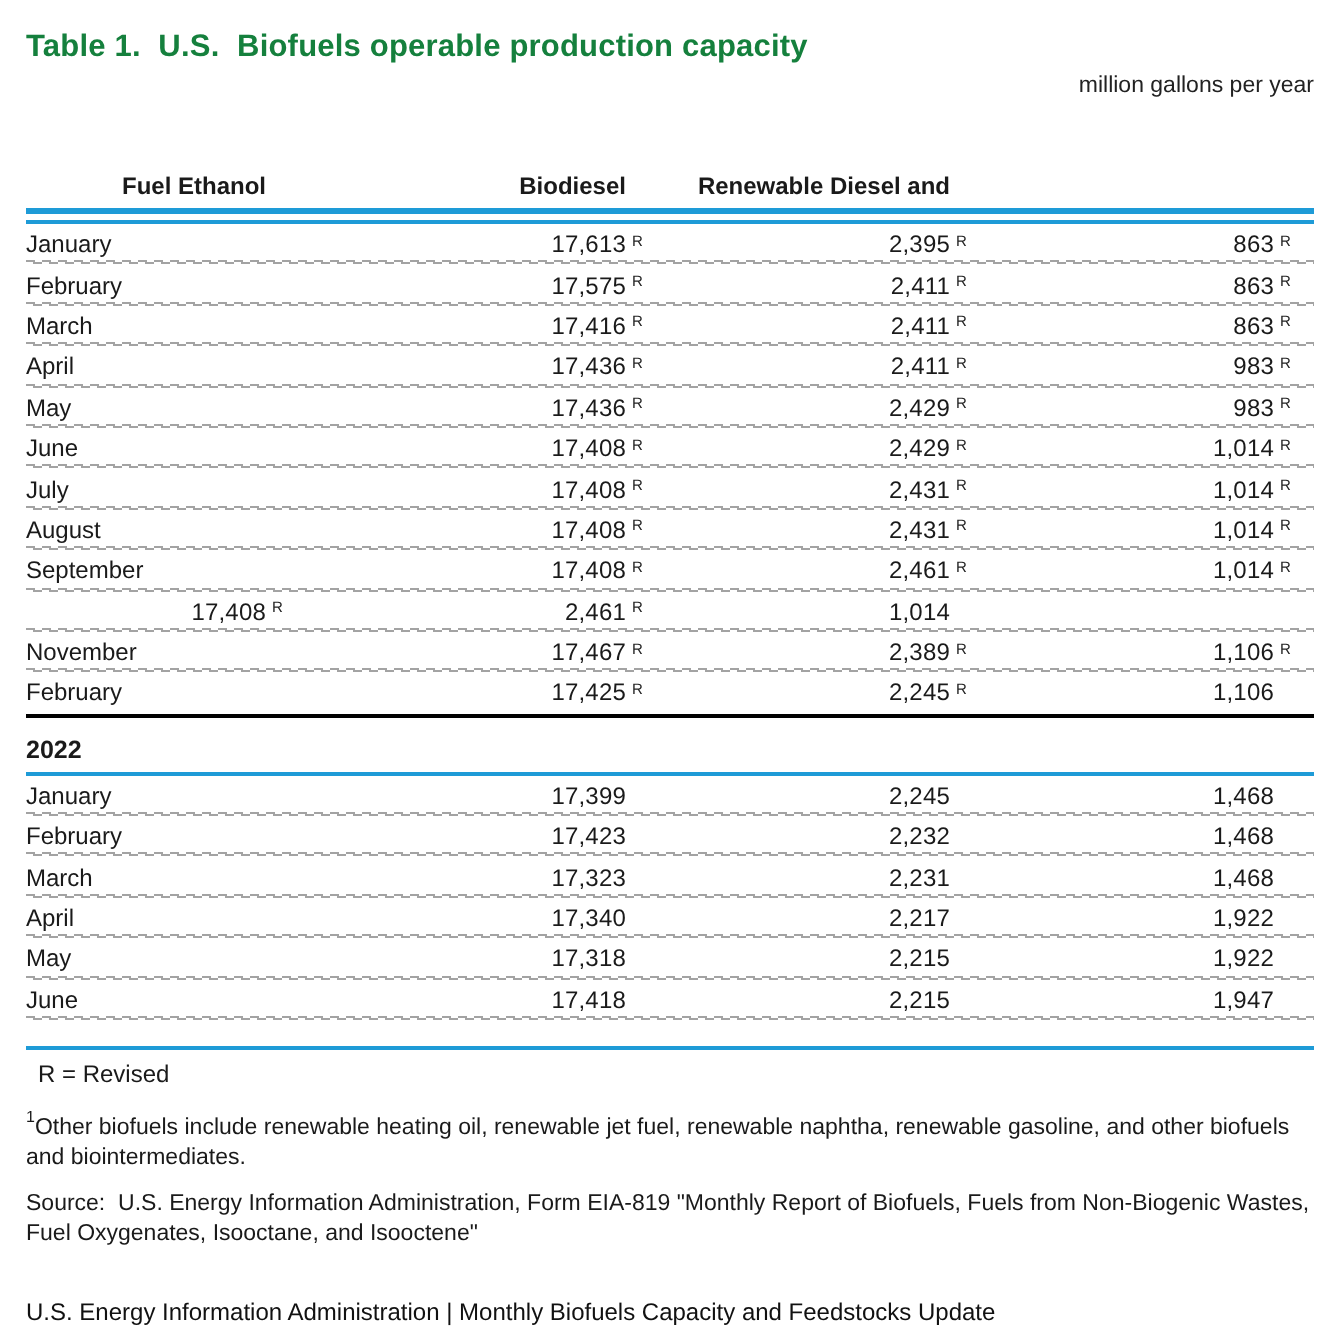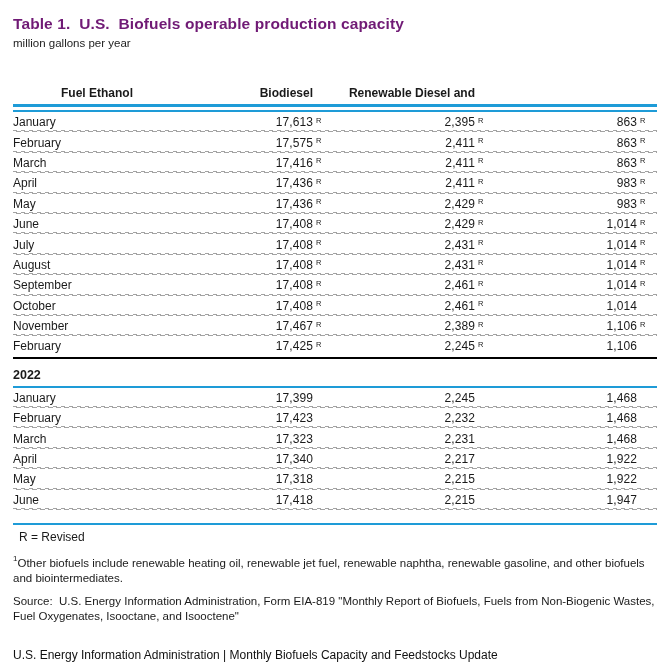--- a/index.html
+++ b/index.html
@@ -4,24 +4,24 @@
 <style>
   html,body{margin:0;padding:0;}
   body{
     width:671px;height:671px;background:#ffffff;overflow:hidden;
     font-family:"Liberation Sans","DejaVu Sans",sans-serif;
     color:#1a1a1a;-webkit-font-smoothing:antialiased;
   }
   .page{padding:0 14px 0 13px;}
   .pre{white-space:pre-wrap;}
   .title{
-    margin-top:15px;font-size:15.5px;font-weight:bold;color:#701a75;
+    margin-top:15px;font-size:15.5px;font-weight:bold;color:#15803d;
     letter-spacing:.1px;line-height:18px;
   }
-  .subtitle{margin-top:3px;font-size:11.5px;line-height:14px;color:#222;}
+  .subtitle{margin-top:3px;font-size:11.5px;line-height:14px;color:#222;text-align:right;}
 
   
   .grid4{display:grid;grid-template-columns:140px 180px 162px 162px;}
   .header-grid{margin-top:8px;align-items:end;font-weight:bold;font-size:12px;line-height:14px;}
   .hnum,.hline{display:flex;justify-content:flex-end;}
   .col4-h .hline{white-space:nowrap;margin-top:28px;}
   .rslot{flex:0 0 20px;width:20px;box-sizing:border-box;padding-left:3px;text-align:left;}
   .hsup{font-size:8px;font-weight:bold;position:relative;top:-3.5px;}
 
   .rule-thick{height:3px;background:#1e9bd7;margin-top:4px;}
@@ -210,21 +210,20 @@
     <div class="numc">
         <span class="num">2,461</span>
         <span class="rslot"><span class="rsup">R</span></span>
       </div>
     <div class="numc">
         <span class="num">1,014</span>
         <span class="rslot"><span class="rsup">R</span></span>
       </div>
   </div>
   <div class="grid4 trow">
-    <div>October</div>
     <div class="numc">
         <span class="num">17,408</span>
         <span class="rslot"><span class="rsup">R</span></span>
       </div>
     <div class="numc">
         <span class="num">2,461</span>
         <span class="rslot"><span class="rsup">R</span></span>
       </div>
     <div class="numc">
         <span class="num">1,014</span>

